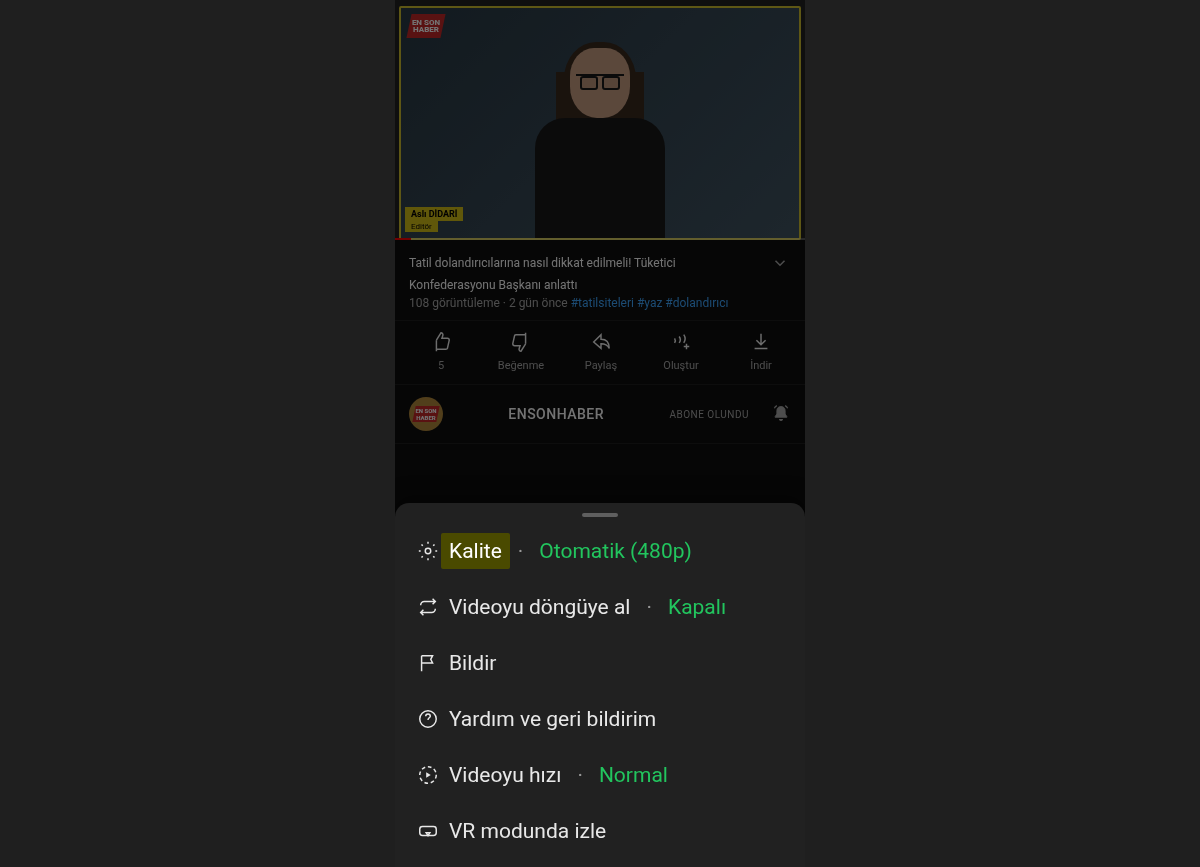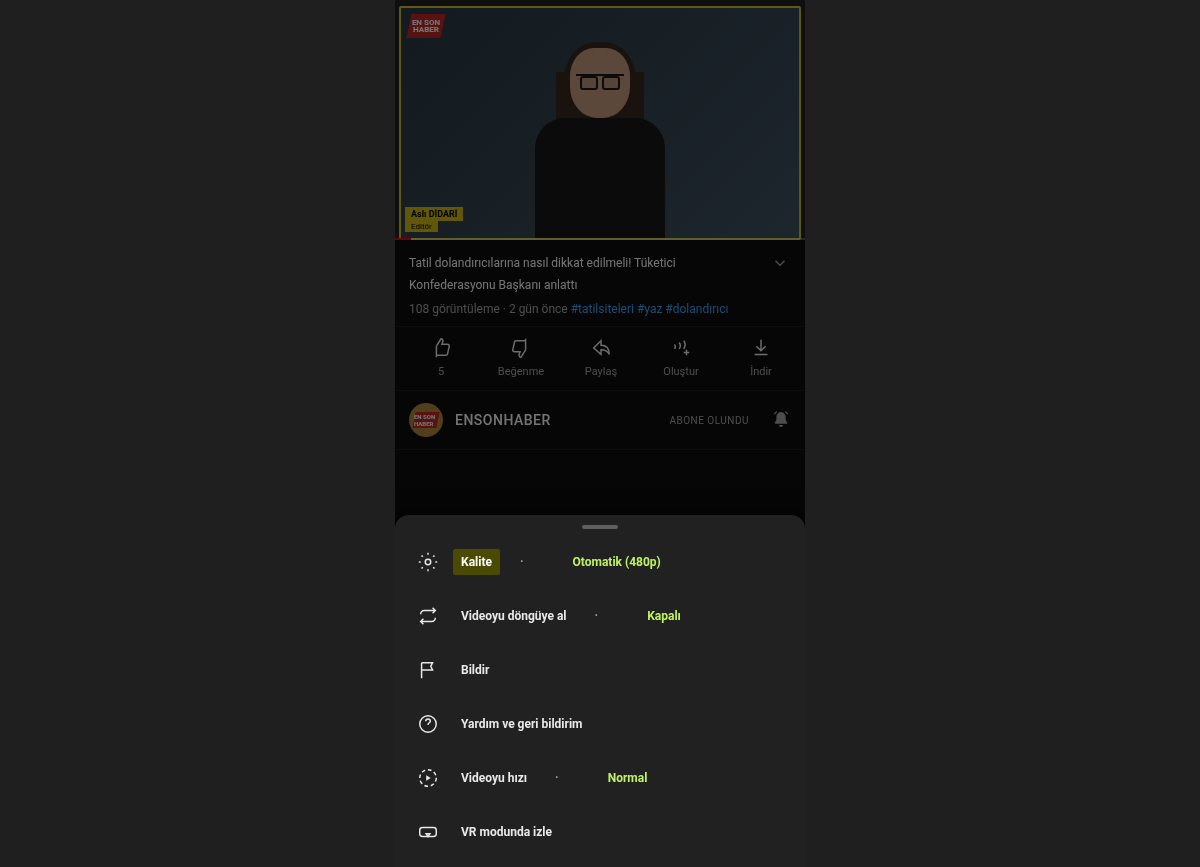--- a/index.html
+++ b/index.html
@@ -78,40 +78,41 @@
   .progress{ position:absolute; left:0; right:0; bottom:0; height:2px; background:rgba(255,255,255,0.25);}
   .progress::after{content:"";position:absolute;left:0;top:0;bottom:0;width:4%;background:#f00;}
 
   .meta {
     padding: 12px 14px 10px 14px;
     border-bottom: 1px solid rgba(255,255,255,0.06);
   }
   .title-row{ display:flex; align-items:flex-start; gap:8px;}
   .title{ color:#fff; font-size:12px; line-height:22px; flex:1; }
   .chev{ color:#aaa; width:22px; text-align:center; font-size:14px; padding-top:2px; cursor:pointer;}
-  .stats{ color:#aaa; font-size:12px; margin-top:6px;}
+  .stats{ color:#aaa; font-size:12px; }
   .stats .sep::before{content:" · ";}
   .tags{ color:#3ea6ff; }
 
   .action-row{
     display:flex; gap:0; padding:10px 0 12px 0; border-bottom:1px solid rgba(255,255,255,0.06);
     overflow:hidden;
   }
   .action{
     width: 80px; flex:0 0 80px;
     display:flex; flex-direction:column; align-items:center; gap:6px;
     color:#aaa; font-size:11px; cursor:pointer;
   }
   .action:first-child{ margin-left:6px;}
   .action svg{ width:22px; height:22px; stroke:#f1f1f1; fill:none; stroke-width:1.6; }
   .action.cut{ width:30px; flex:0 0 30px; }
 
   .channel-row{
     display:flex; align-items:center; padding:12px 14px; gap:12px;
     border-bottom:1px solid rgba(255,255,255,0.06);
+    text-align:center;
   }
   .avatar{ width:34px; height:34px; border-radius:50%; background:#b38a3d; display:flex; align-items:center; justify-content:center; overflow:hidden;}
   .avatar .mini{ width:24px; height:16px; background:#c62828; transform:skewX(-12deg); display:flex;align-items:center;justify-content:center;}
   .avatar .mini span{transform:skewX(12deg); font-size:6px; color:#fff; font-weight:800;}
   .ch-name{ color:#fff; font-size:14px; font-weight:500; flex:1; letter-spacing:0.5px;}
   .sub{ color:#aaa; font-size:10px; letter-spacing:0.5px;}
   .bell{ width:20px; height:20px; color:#aaa; margin-left:10px; }
 
   .video-list-hint{
     position:absolute; left:0; right:0; top:560px; height:160px; background:#0f0f0f;
@@ -127,28 +128,28 @@
   
   .sheet{
     position:absolute; left:0; right:0; bottom:0;
     background:#212121;
     border-top-left-radius:14px; border-top-right-radius:14px;
     padding: 10px 0 8px 0;
     box-shadow: 0 -4px 20px rgba(0,0,0,0.5);
   }
   .handle{ width:36px; height:4px; background:#5f5f5f; border-radius:2px; margin:0 auto 6px auto;}
   .sheet-item{
-    display:flex; align-items:center; gap:22px;
-    padding: 16px 22px; color:#e8e8e8; font-size:12px; cursor:pointer;font-weight:bold;
+    display:flex; align-items:center; gap:10px;
+    padding: 16px 22px; color:#e8e8e8; font-size:21px; cursor:pointer;
   }
   .sheet-item .ico{ width:22px; height:22px; display:flex; align-items:center; justify-content:center; }
   .sheet-item .ico svg{ width:22px; height:22px; fill:none; stroke:#e8e8e8; stroke-width:1.6;}
   .sheet-item .label{ white-space:nowrap; }
   .sheet-item .dot::before{ content:" · "; color:#9a9a9a; margin:0 6px;}
-  .sheet-item .value{ color:#bef264;margin-left:21px; }
+  .sheet-item .value{ color:#22c55e; }
   .hl{ background:#4a4a00; padding:6px 8px; margin:-6px -8px; border-radius:2px; color:#fff; }
 </style>
 </head>
 <body>
 
 <div class="phone">
 
   <div class="video-area">
     <div class="split">
       <div class="pane pane-left">

